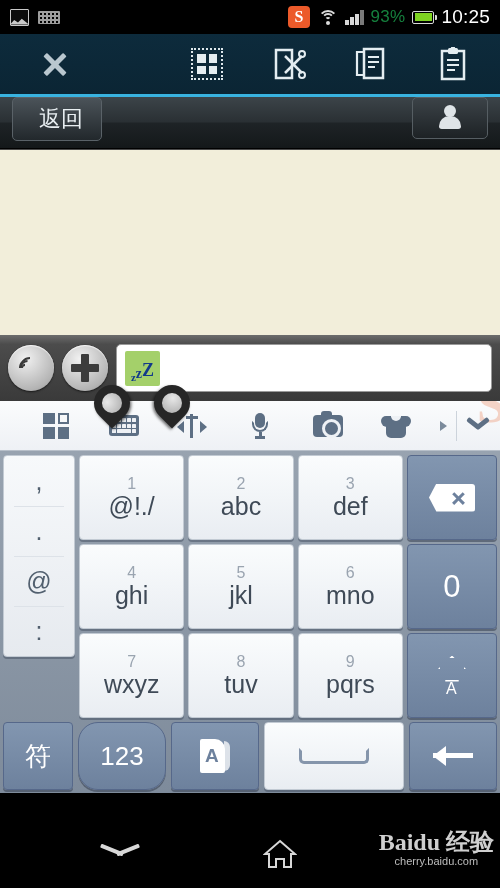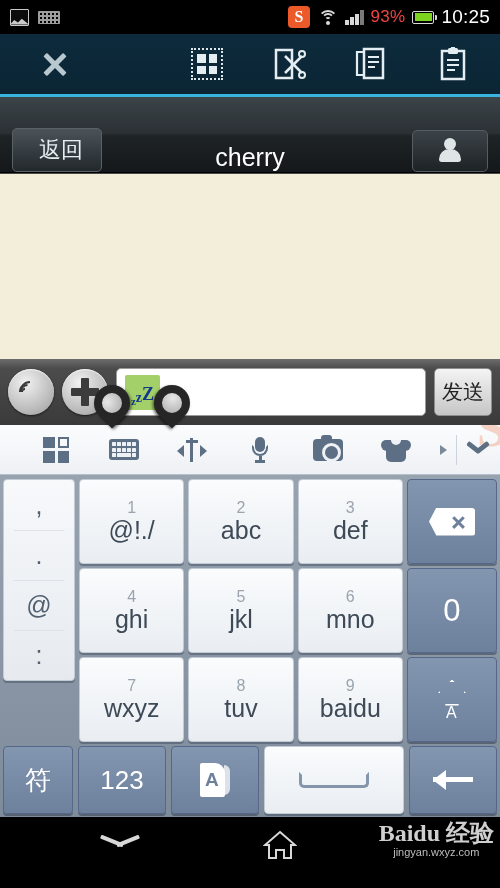--- a/index.html
+++ b/index.html
@@ -51,21 +51,21 @@
   .ic-wifi b {
     position:absolute; left:50%; transform:translateX(-50%); bottom:0;
     width:4px;height:4px;border-radius:50%;background:#dcdcdc;
   }
   .ic-signal { display:flex; align-items:flex-end; gap:1.5px; height:15px; }
   .ic-signal span { width:3.5px; background:#d8d8d8; }
   .ic-signal span:nth-child(1){height:5px;}
   .ic-signal span:nth-child(2){height:8px;}
   .ic-signal span:nth-child(3){height:11px;}
   .ic-signal span:nth-child(4){height:15px;background:#7a7a7a;}
-  .sb-batt-txt { color:#ef4444; font-size:17px; letter-spacing:.3px; }
+  .sb-batt-txt { color:#15803d; font-size:17px; letter-spacing:.3px; }
   .ic-batt {
     width:22px; height:13px; border:1.8px solid #d8d8d8; border-radius:2px;
     position:relative; padding:1.3px;
   }
   .ic-batt::after {
     content:""; position:absolute; right:-4px; top:3px;
     width:2.5px; height:5px; background:#d8d8d8; border-radius:0 1px 1px 0;
   }
   .ic-batt i { display:block; width:100%; height:100%; background:#7ed321; }
   .sb-clock { color:#fff; font-size:19px; letter-spacing:.2px; }
@@ -90,22 +90,22 @@
   .glyph-x::after  { transform:rotate(-45deg); }
   .glyph-selectall {
     width:32px; height:32px; border:2px dotted #dde7ec; padding:4px;
     display:grid; grid-template-columns:1fr 1fr; grid-template-rows:1fr 1fr;
     gap:3px;
   }
   .glyph-selectall span { background:#e4edf1; }
 
   
   .titlebar {
-    height:76px; background:linear-gradient(to bottom,#3c4449 0%,#2a3034 48%,#1e2326 52%,#14181a 100%);
-    display:flex; align-items:flex-end; padding:0 12px;
+    height:52px; background:linear-gradient(to bottom,#3c4449 0%,#2a3034 48%,#1e2326 52%,#14181a 100%);
+    display:flex; align-items:flex-start; padding:0 12px;
     border-bottom:1px solid #000; position:relative;
   }
   .back-btn {
     height:44px; display:flex; align-items:center; padding:0 18px 0 26px;
     background:linear-gradient(to bottom,#4b5359,#22282c);
     border:1px solid #5a6268; border-radius:5px; position:relative;
     color:#e8eef1; font-size:22px;
   }
   .back-btn::before {
     content:""; position:absolute; left:-14px; top:5px;
@@ -320,21 +320,21 @@
     border:1px solid #56688a; box-shadow:0 2px 0 rgba(45,56,74,.5);
     color:#fff;
   }
   .key .num { font-size:16px; color:#9aa4b0; line-height:1; margin-bottom:2px; }
   .key .letters { font-size:25px; line-height:1; }
   .key.special { flex:none; width:90px; }
   .key .big { font-size:31px; line-height:1; }
   .kb-bottom { height:68px; display:flex; gap:5px; margin-top:4px; }
   .kb-bottom .key { font-size:26px; }
   .kb-bottom .k-fu   { flex:0 0 70px; }
-  .kb-bottom .k-123  { flex:0 0 88px; }
+  .kb-bottom .k-123  { flex:0 0 88px;border-radius:20px; }
   .kb-bottom .k-dict { flex:0 0 88px; }
   .kb-bottom .k-space{ flex:1 1 auto; }
   .kb-bottom .k-cn   { flex:0 0 120px; }
   .kb-bottom .k-enter{ flex:0 0 88px; }
   .g-backspace { width:46px; height:28px; position:relative; }
   .g-backspace .shape {
     position:absolute; left:0; top:0; width:46px; height:28px; background:#fff;
     clip-path:polygon(16% 0%,100% 0%,100% 100%,16% 100%,0% 50%);
     border-radius:3px;
   }
@@ -376,21 +376,21 @@
     position:absolute; right:0; top:11px; width:40px; height:5px; background:#fff;
   }
   .g-enter .head {
     position:absolute; left:0; top:4px; width:0; height:0;
     border-top:10px solid transparent; border-bottom:10px solid transparent;
     border-right:13px solid #fff;
   }
 
   
   .navbar { height:56px; background:#000; display:flex; align-items:center;
-    position:relative; }
+    position:relative;margin-top:33px; }
   .nav-back { width:240px; display:flex; justify-content:center; }
   .g-nav-chevron { width:40px; height:16px; position:relative; }
   .g-nav-chevron::before, .g-nav-chevron::after {
     content:""; position:absolute; top:2px; width:24px; height:3.5px;
     background:#d8d8d8; border-radius:1px;
   }
   .g-nav-chevron::before { left:0; transform:rotate(22deg); }
   .g-nav-chevron::after  { right:0; transform:rotate(-22deg); }
   .nav-home { width:80px; display:flex; justify-content:center; }
   .g-home { width:34px; height:30px; position:relative; }
@@ -476,21 +476,20 @@
           <line x1="11" y1="23" x2="19" y2="23" stroke="#e4edf1" stroke-width="2"></line>
         </svg>
       </div>
     </div>
   </div>
 
   <div class="titlebar">
     <div class="back-btn">
       <span>返回</span>
     </div>
-    <div class="title-text">cherry</div>
     <div class="contact-btn">
       <div class="glyph-person"></div>
     </div>
   </div>
 
   <div class="msgarea"></div>
 
   <div class="inputbar">
     <div class="round-btn">
       <div class="glyph-voice">
@@ -501,23 +500,20 @@
     </div>
     <div class="round-btn">
       <div class="glyph-plus"></div>
     </div>
     <div class="text-input">
       <div class="emoji-sleep">
         <span class="z1">z</span>
         <span class="z2">z</span>
         <span class="z3">Z</span>
       </div>
-    </div>
-    <div class="send-btn">
-      <span>发送</span>
     </div>
   </div>
 
   <div class="sel-handle left">
     <div class="pin"></div>
   </div>
   <div class="sel-handle right">
     <div class="pin"></div>
   </div>
 
@@ -642,21 +638,21 @@
           <div class="key light">
             <div class="num">7</div>
             <div class="letters">wxyz</div>
           </div>
           <div class="key light">
             <div class="num">8</div>
             <div class="letters">tuv</div>
           </div>
           <div class="key light">
             <div class="num">9</div>
-            <div class="letters">baidu</div>
+            <div class="letters">pqrs</div>
           </div>
           <div class="key dark special">
             <div class="g-shift">
               <div class="arrow"></div>
               <div class="a">A</div>
             </div>
           </div>
         </div>
 
       </div>
@@ -694,17 +690,17 @@
     </div>
     <div class="nav-home">
       <div class="g-home">
         <svg width="34" height="30" viewBox="0 0 34 30">
           <path d="M17 2 L32 15 L28 15 L28 28 L21 28 L21 20 L13 20 L13 28 L6 28 L6 15 L2 15 Z" fill="none" stroke="#d8d8d8" stroke-width="2"></path>
         </svg>
       </div>
     </div>
     <div class="watermark">
       <div class="wm-main">Baidu 经验</div>
-      <div class="wm-sub">jingyan.wxyz.com</div>
+      <div class="wm-sub">cherry.baidu.com</div>
     </div>
   </div>
 
 </div>
 
 </body></html>

